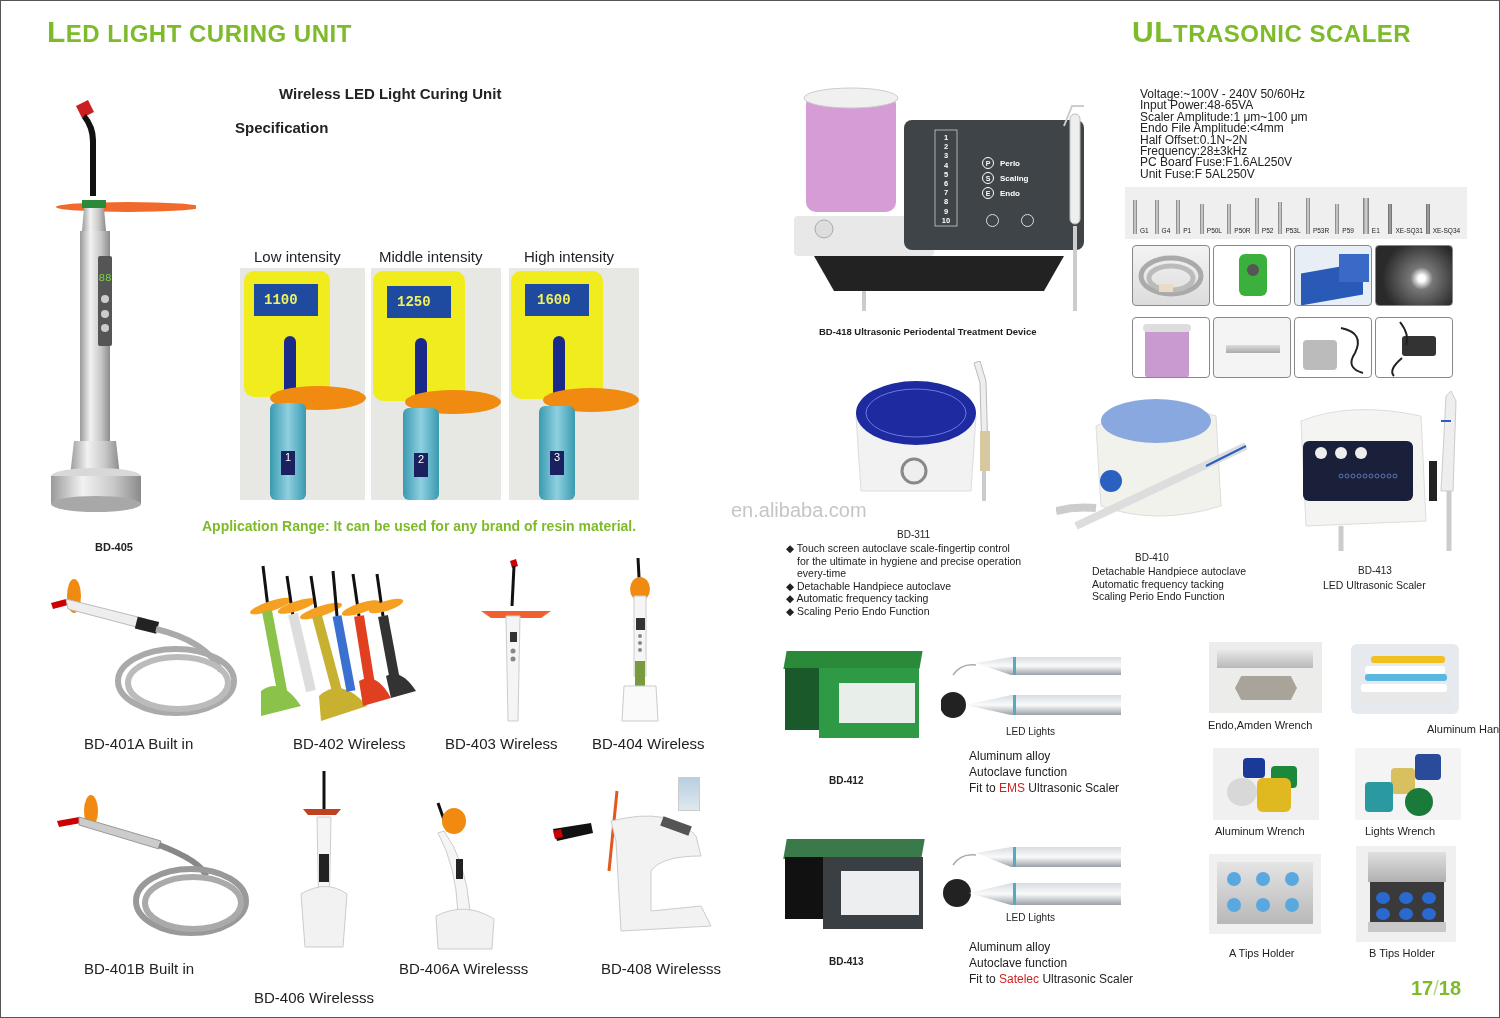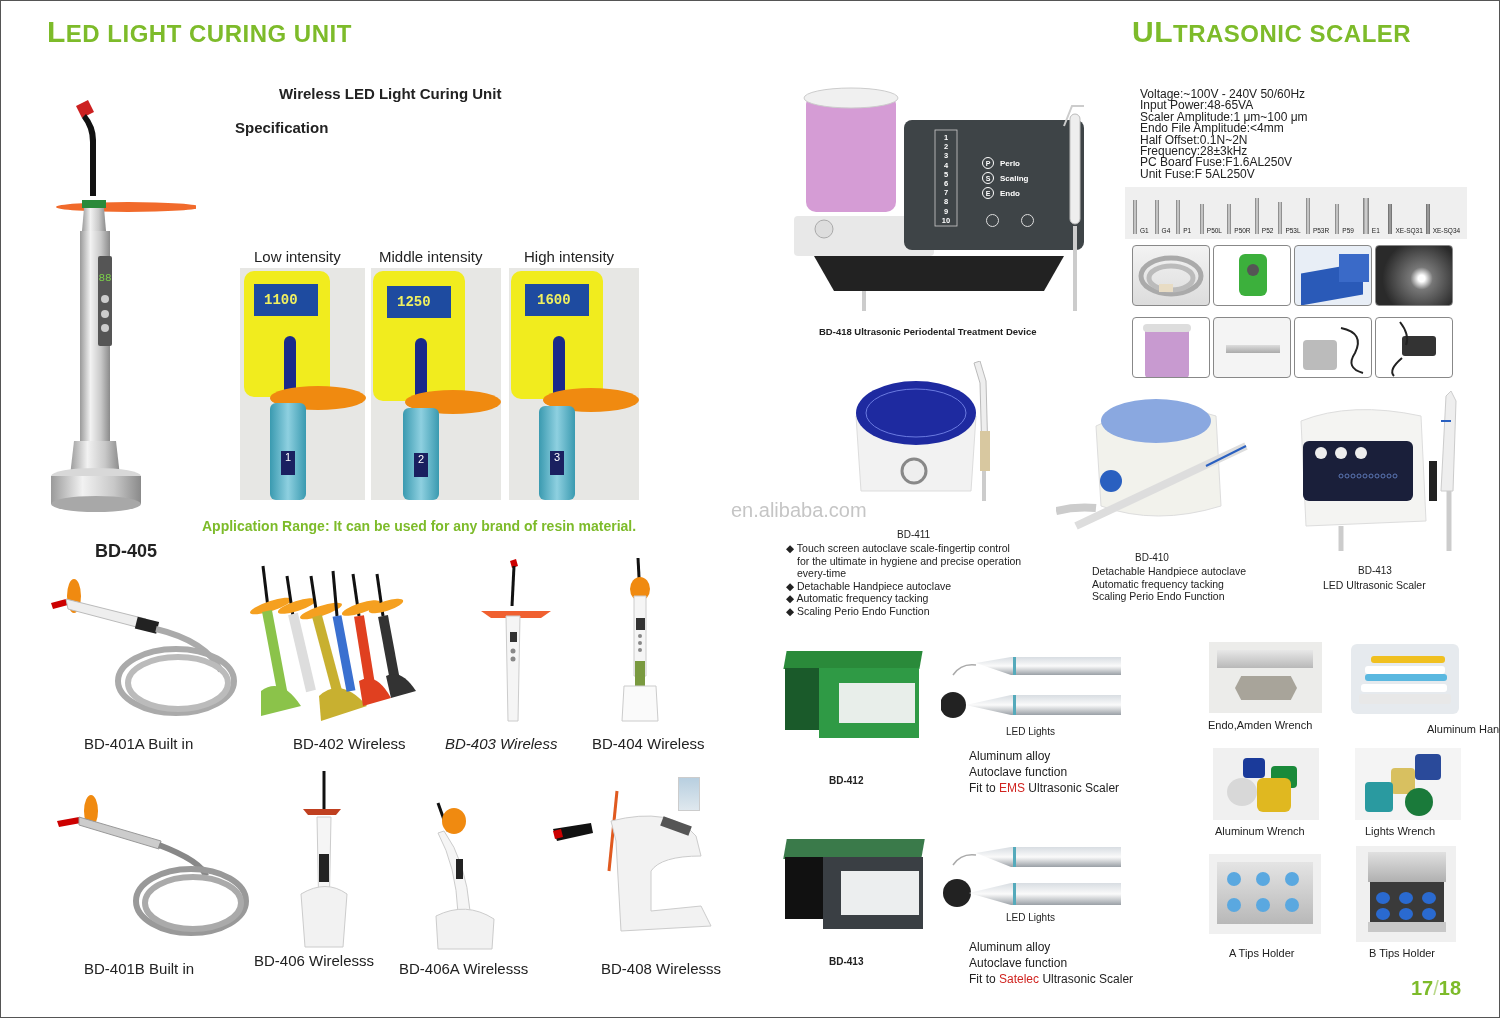--- a/index.html
+++ b/index.html
@@ -54,21 +54,21 @@
       <text x="59" y="185" font-size="11" fill="#7cd04a" text-anchor="middle" font-family="Liberation Mono, monospace">88</text>
       <circle cx="59" cy="203" r="4" fill="#ccc"></circle>
         <circle cx="59" cy="218" r="4" fill="#ccc"></circle>
         <circle cx="59" cy="232" r="4" fill="#ccc"></circle>
       <path d="M28 345 L70 345 L74 380 L24 380 Z" fill="url(#alu)"></path>
       <ellipse cx="50" cy="380" rx="45" ry="8" fill="#d8d8d8"></ellipse>
       <rect x="5" y="380" width="90" height="28" fill="url(#alu)"></rect>
       <ellipse cx="50" cy="408" rx="45" ry="8" fill="#a8a8a8"></ellipse>
     </svg>
   </div>
-  <div class="abs bold" style="left:82px; top:540px; font-size:18px;padding-left:12px;">BD-405</div>
+  <div class="abs bold" style="left:82px; top:540px; font-size:11px;padding-left:12px;">BD-405</div>
 
   <div class="abs bold" style="left:234px; top:84px; font-size:15px;margin-left:44px;">Wireless LED Light Curing Unit</div>
   <div class="abs bold" style="left:234px; top:118px; font-size:15px;">Specification</div>
 
   <div class="abs cap" style="left:253px; top:247px;">Low intensity</div>
   <div class="abs cap" style="left:378px; top:247px;">Middle intensity</div>
   <div class="abs cap" style="left:523px; top:247px;">High intensity</div>
 
   <div class="abs" style="left:239px; top:267px; width:125px; height:232px; background:#e7e7e4;">
     <div class="abs" style="left:4px; top:3px; width:86px; height:126px; background:#f1ec1e; border-radius:10px;"></div>
@@ -168,21 +168,21 @@
       <rect x="30" y="62" width="9" height="12" fill="#333"></rect>
       <circle cx="34" cy="80" r="2" fill="#888"></circle>
         <circle cx="34" cy="87" r="2" fill="#888"></circle>
         <circle cx="34" cy="94" r="2" fill="#888"></circle>
       <rect x="29" y="105" width="10" height="30" fill="#7a9a40"></rect>
       <path d="M18 130 L50 130 L52 165 L16 165 Z" fill="#fafafa" stroke="#ccc"></path>
     </svg>
   </div>
   <div class="abs cap" style="left:83px; top:734px;">BD-401A Built in</div>
   <div class="abs cap" style="left:292px; top:734px;">BD-402 Wireless</div>
-  <div class="abs cap" style="left:444px; top:734px;font-style:italic;">BD-403 Wireless</div>
+  <div class="abs cap" style="left:444px; top:734px;">BD-403 Wireless</div>
   <div class="abs cap" style="left:591px; top:734px;">BD-404 Wireless</div>
 
   <div class="abs" style="left:50px; top:790px; width:210px; height:150px;">
     <svg width="210" height="150" viewBox="0 0 210 150">
       <ellipse cx="40" cy="20" rx="7" ry="16" fill="#f08a10"></ellipse>
       <path d="M6 30 L28 26 L30 32 L8 36 Z" fill="#c00"></path>
       <path d="M28 26 L110 50 L108 58 L28 34 Z" fill="#ccc" stroke="#999"></path>
       <path d="M108 54 Q150 70 155 85" stroke="#888" stroke-width="6" fill="none"></path>
       <ellipse cx="140" cy="110" rx="55" ry="32" stroke="#999" stroke-width="6" fill="none"></ellipse>
       <ellipse cx="142" cy="112" rx="48" ry="26" stroke="#aaa" stroke-width="6" fill="none"></ellipse>
@@ -210,21 +210,21 @@
     <svg width="170" height="160" viewBox="0 0 170 160">
       <path d="M2 48 L40 42 L42 52 L6 60 Z" fill="#111"></path>
       <path d="M2 50 L10 48 L12 56 L4 58 Z" fill="#c00"></path>
       <path d="M66 10 L58 90" stroke="#e05a20" stroke-width="3"></path>
       <path d="M60 40 Q120 25 145 55 L150 75 Q110 75 100 90 L100 130 L150 125 L160 145 L70 150 L65 60 Z" fill="#f2f2f2" stroke="#ccc"></path>
       <rect x="110" y="40" width="30" height="10" fill="#555" transform="rotate(20 125 45)"></rect>
     </svg>
   </div>
   <div class="abs" style="left:677px; top:776px; width:22px; height:34px; background:linear-gradient(180deg,#b8cfe0,#dfe8ee); border:1px solid #ccc;"></div>
   <div class="abs cap" style="left:83px; top:959px;">BD-401B Built in</div>
-  <div class="abs cap" style="left:253px; top:951px;">BD-406 Wirelesss</div>
+  <div class="abs cap" style="left:253px; top:988px;">BD-406 Wirelesss</div>
   <div class="abs cap" style="left:398px; top:959px;">BD-406A Wirelesss</div>
   <div class="abs cap" style="left:600px; top:959px;">BD-408 Wirelesss</div>
 
   <div class="abs" style="left:793px; top:85px; width:305px; height:225px;">
     <svg width="305" height="225" viewBox="0 0 305 225">
       <rect x="0" y="130" width="140" height="40" rx="4" fill="#e8e8e8"></rect>
       <path d="M20 170 L270 170 L250 205 L40 205 Z" fill="#222"></path>
       <rect x="12" y="8" width="90" height="118" rx="10" fill="#c77bc7" opacity="0.75"></rect>
       <ellipse cx="57" cy="12" rx="47" ry="10" fill="#f0f0f0" stroke="#ccc"></ellipse>
       <circle cx="30" cy="143" r="9" fill="#ddd" stroke="#aaa"></circle>
@@ -362,21 +362,21 @@
       <path d="M10 55 Q70 40 130 55 L125 130 L15 130 Z" fill="#f2f2f2" stroke="#ddd"></path>
       <ellipse cx="70" cy="52" rx="60" ry="32" fill="#1e2aa0"></ellipse>
       <ellipse cx="70" cy="52" rx="50" ry="24" fill="none" stroke="#6a7ae0" stroke-width="1"></ellipse>
       <circle cx="68" cy="110" r="12" fill="#eee" stroke="#888" stroke-width="3"></circle>
       <path d="M128 2 L134 0 L140 20 L142 95 L136 95 L134 22 Z" fill="#eee" stroke="#bbb"></path>
       <rect x="134" y="70" width="10" height="40" fill="#d8c8a0"></rect>
       <path d="M138 110 L138 140" stroke="#ccc" stroke-width="4"></path>
     </svg>
   </div>
   <div class="abs watermark" style="left:730px; top:498px; font-size:20px;">en.alibaba.com</div>
-  <div class="abs" style="left:896px; top:528px; font-size:10px;">BD-411</div>
+  <div class="abs" style="left:896px; top:528px; font-size:10px;">BD-311</div>
   <div class="abs" style="left:785px; top:541px;">
     <div class="tiny"><span>◆ </span><span>Touch screen autoclave scale-fingertip control</span></div>
     <div class="tiny" style="padding-left:11px;">for the ultimate in hygiene and precise operation</div>
     <div class="tiny" style="padding-left:11px;">every-time</div>
     <div class="tiny"><span>◆ </span><span>Detachable Handpiece autoclave</span></div>
     <div class="tiny"><span>◆ </span><span>Automatic frequency tacking</span></div>
     <div class="tiny"><span>◆ </span><span>Scaling Perio Endo Function</span></div>
   </div>
 
   <div class="abs" style="left:1055px; top:395px; width:210px; height:135px;">

